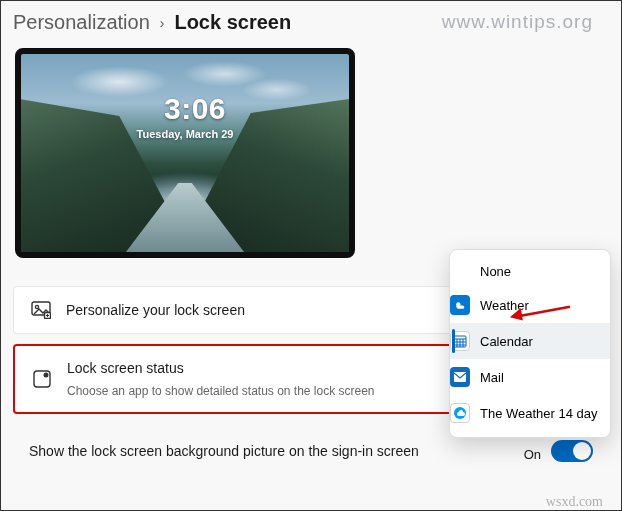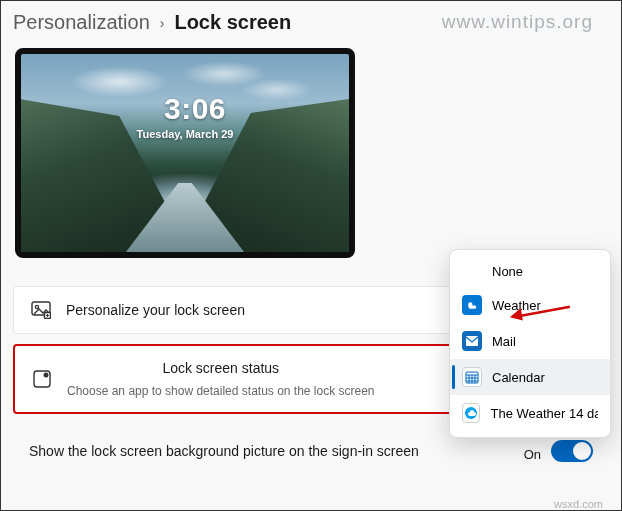--- a/index.html
+++ b/index.html
@@ -28,23 +28,23 @@
       right: 28px;
       font-size: 19px;
       color: #aeb2b6;
       font-family: Arial, sans-serif;
       letter-spacing: 1px;
     }
     .wsxd {
       position: absolute;
       bottom: 0;
       right: 18px;
-      font-size: 11px;
+      font-size: 14px;
       color: #b0b0b0;
-      font-family: Liberation Sans, sans-serif;
+      font-family: Liberation Serif, serif;
     }
     .preview {
       margin: 8px 0 0 14px;
       width: 340px;
       height: 210px;
       border-radius: 8px;
       border: 6px solid #0e0e0e;
       position: relative;
       overflow: hidden;
       background:
@@ -90,21 +90,21 @@
       border-radius: 4px;
       display: flex;
       align-items: center;
       padding: 14px 16px;
       gap: 14px;
       font-size: 14px;
       color: #1a1a1a;
       position: relative;
     }
     .row .icon-slot { width: 22px; display:flex; justify-content:center; color:#333; }
-    .row .txt-main { font-size: 14px; text-align: center; }
+    .row .txt-main { font-size: 14px; }
     .row .txt-sub { font-size: 12px; color: #666; margin-top: 8px; }
     .row.hl { border: 2px solid #d10808; }
     .row .right-area { margin-left:auto; display:flex; align-items:flex-end; gap:10px; font-size:13px;}
     .partial-btn {
       position: absolute; top: 8px; bottom: 8px; width: 32px; right: -1px;
       border: 1px solid #ccc; border-right: none;
       border-radius: 4px 0 0 4px;
       background: #fff;
       display:flex; align-items:center; padding-left:9px;
       color:#333; font-size:13px;
@@ -125,21 +125,21 @@
       background: #fff;
       border: 1px solid #ddd;
       border-radius: 8px;
       box-shadow: 0 8px 24px rgba(0,0,0,0.18);
       padding: 6px 0;
       font-size: 13px;
       z-index: 10;
     }
     .dd-item {
       display:flex; align-items:center; gap:10px;
-      padding: 8px 12px; cursor: default;
+      padding: 8px 0; cursor: default;
       position: relative;
     }
     .dd-item.sel { background: #eef1f4; }
     .dd-item.sel::before {
       content:""; position:absolute; left:2px; top:6px; bottom:6px;
       width:3px; background:#0067c0; border-radius:2px;
     }
     .dd-icon { width:20px; height:20px; border-radius:4px; display:flex; align-items:center; justify-content:center; font-size:12px; color:#fff; }
     .dd-weather { background:#0078d4; }
     .dd-mail { background:#0f6cbd; }
@@ -220,45 +220,45 @@
     <span class="dd-label">None</span>
   </div>
   <div class="dd-item">
     <span class="dd-icon dd-weather">
       <svg width="13" height="13" viewBox="0 0 24 24" fill="#fff">
           <circle cx="8" cy="10" r="4"></circle>
           <path d="M6 16 Q4 16 4 14 Q4 12 6 12 H16 Q19 12 19 15 Q19 18 16 18 H6 Z"></path>
         </svg>
     </span>
     <span class="dd-label">Weather</span>
-  </div>
-  <div class="dd-item">
-    <span class="dd-icon dd-mail">
-      <svg width="12" height="10" viewBox="0 0 12 10" fill="#fff">
-          <rect width="12" height="10" rx="1"></rect>
-          <path d="M0 1 L6 6 L12 1" stroke="#0f6cbd" stroke-width="1.3" fill="none"></path>
-        </svg>
-    </span>
-    <span class="dd-label">Mail</span>
   </div>
   <div class="dd-item sel">
     <span class="dd-icon dd-cal">
       <svg width="14" height="14" viewBox="0 0 14 14" fill="none" stroke="#0067c0" stroke-width="1">
           <rect x="1" y="2" width="12" height="11" rx="1"></rect>
           <line x1="1" y1="5" x2="13" y2="5"></line>
           <line x1="4" y1="5" x2="4" y2="13"></line>
           <line x1="7" y1="5" x2="7" y2="13"></line>
           <line x1="10" y1="5" x2="10" y2="13"></line>
           <line x1="1" y1="8" x2="13" y2="8"></line>
           <line x1="1" y1="11" x2="13" y2="11"></line>
         </svg>
     </span>
     <span class="dd-label">Calendar</span>
   </div>
   <div class="dd-item">
+    <span class="dd-icon dd-mail">
+      <svg width="12" height="10" viewBox="0 0 12 10" fill="#fff">
+          <rect width="12" height="10" rx="1"></rect>
+          <path d="M0 1 L6 6 L12 1" stroke="#0f6cbd" stroke-width="1.3" fill="none"></path>
+        </svg>
+    </span>
+    <span class="dd-label">Mail</span>
+  </div>
+  <div class="dd-item">
     <span class="dd-icon dd-w14">
       <svg width="14" height="14" viewBox="0 0 14 14">
           <circle cx="7" cy="7" r="6" fill="#00a1f1"></circle>
           <path d="M4 8 Q4 6 6 6 Q6 4 8 4 Q10 4 10 6 Q12 6 12 8 Q12 10 10 10 H6 Q4 10 4 8" fill="#fff"></path>
         </svg>
     </span>
     <span class="dd-label">The Weather 14 day</span>
   </div>
 </div>
 

